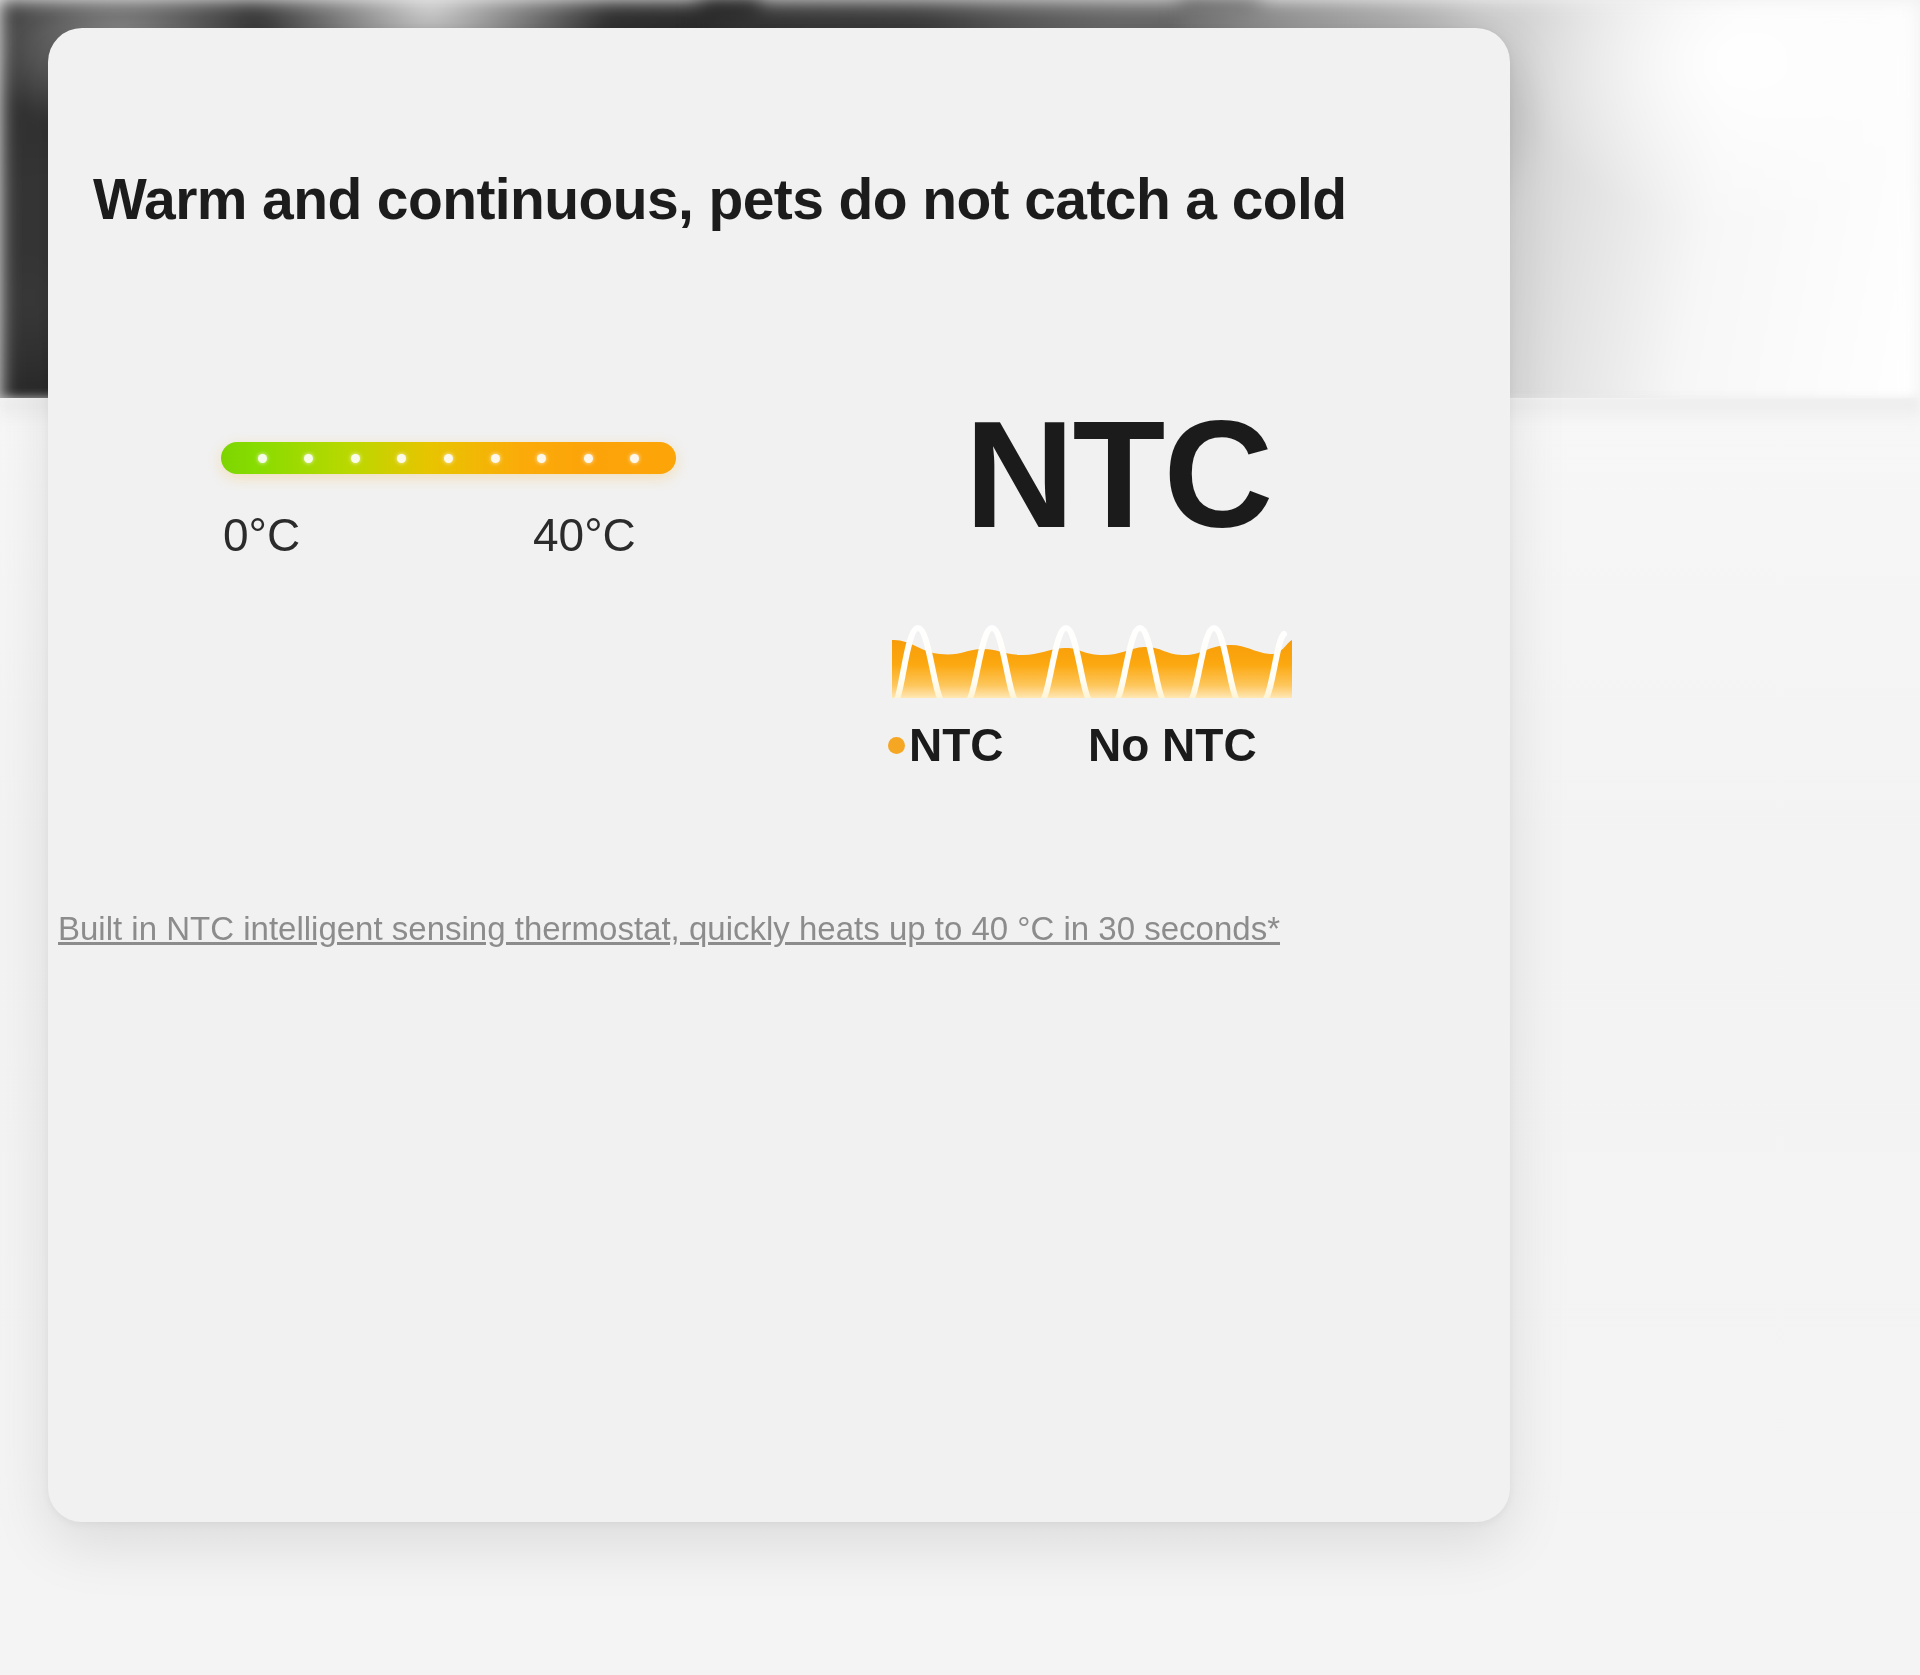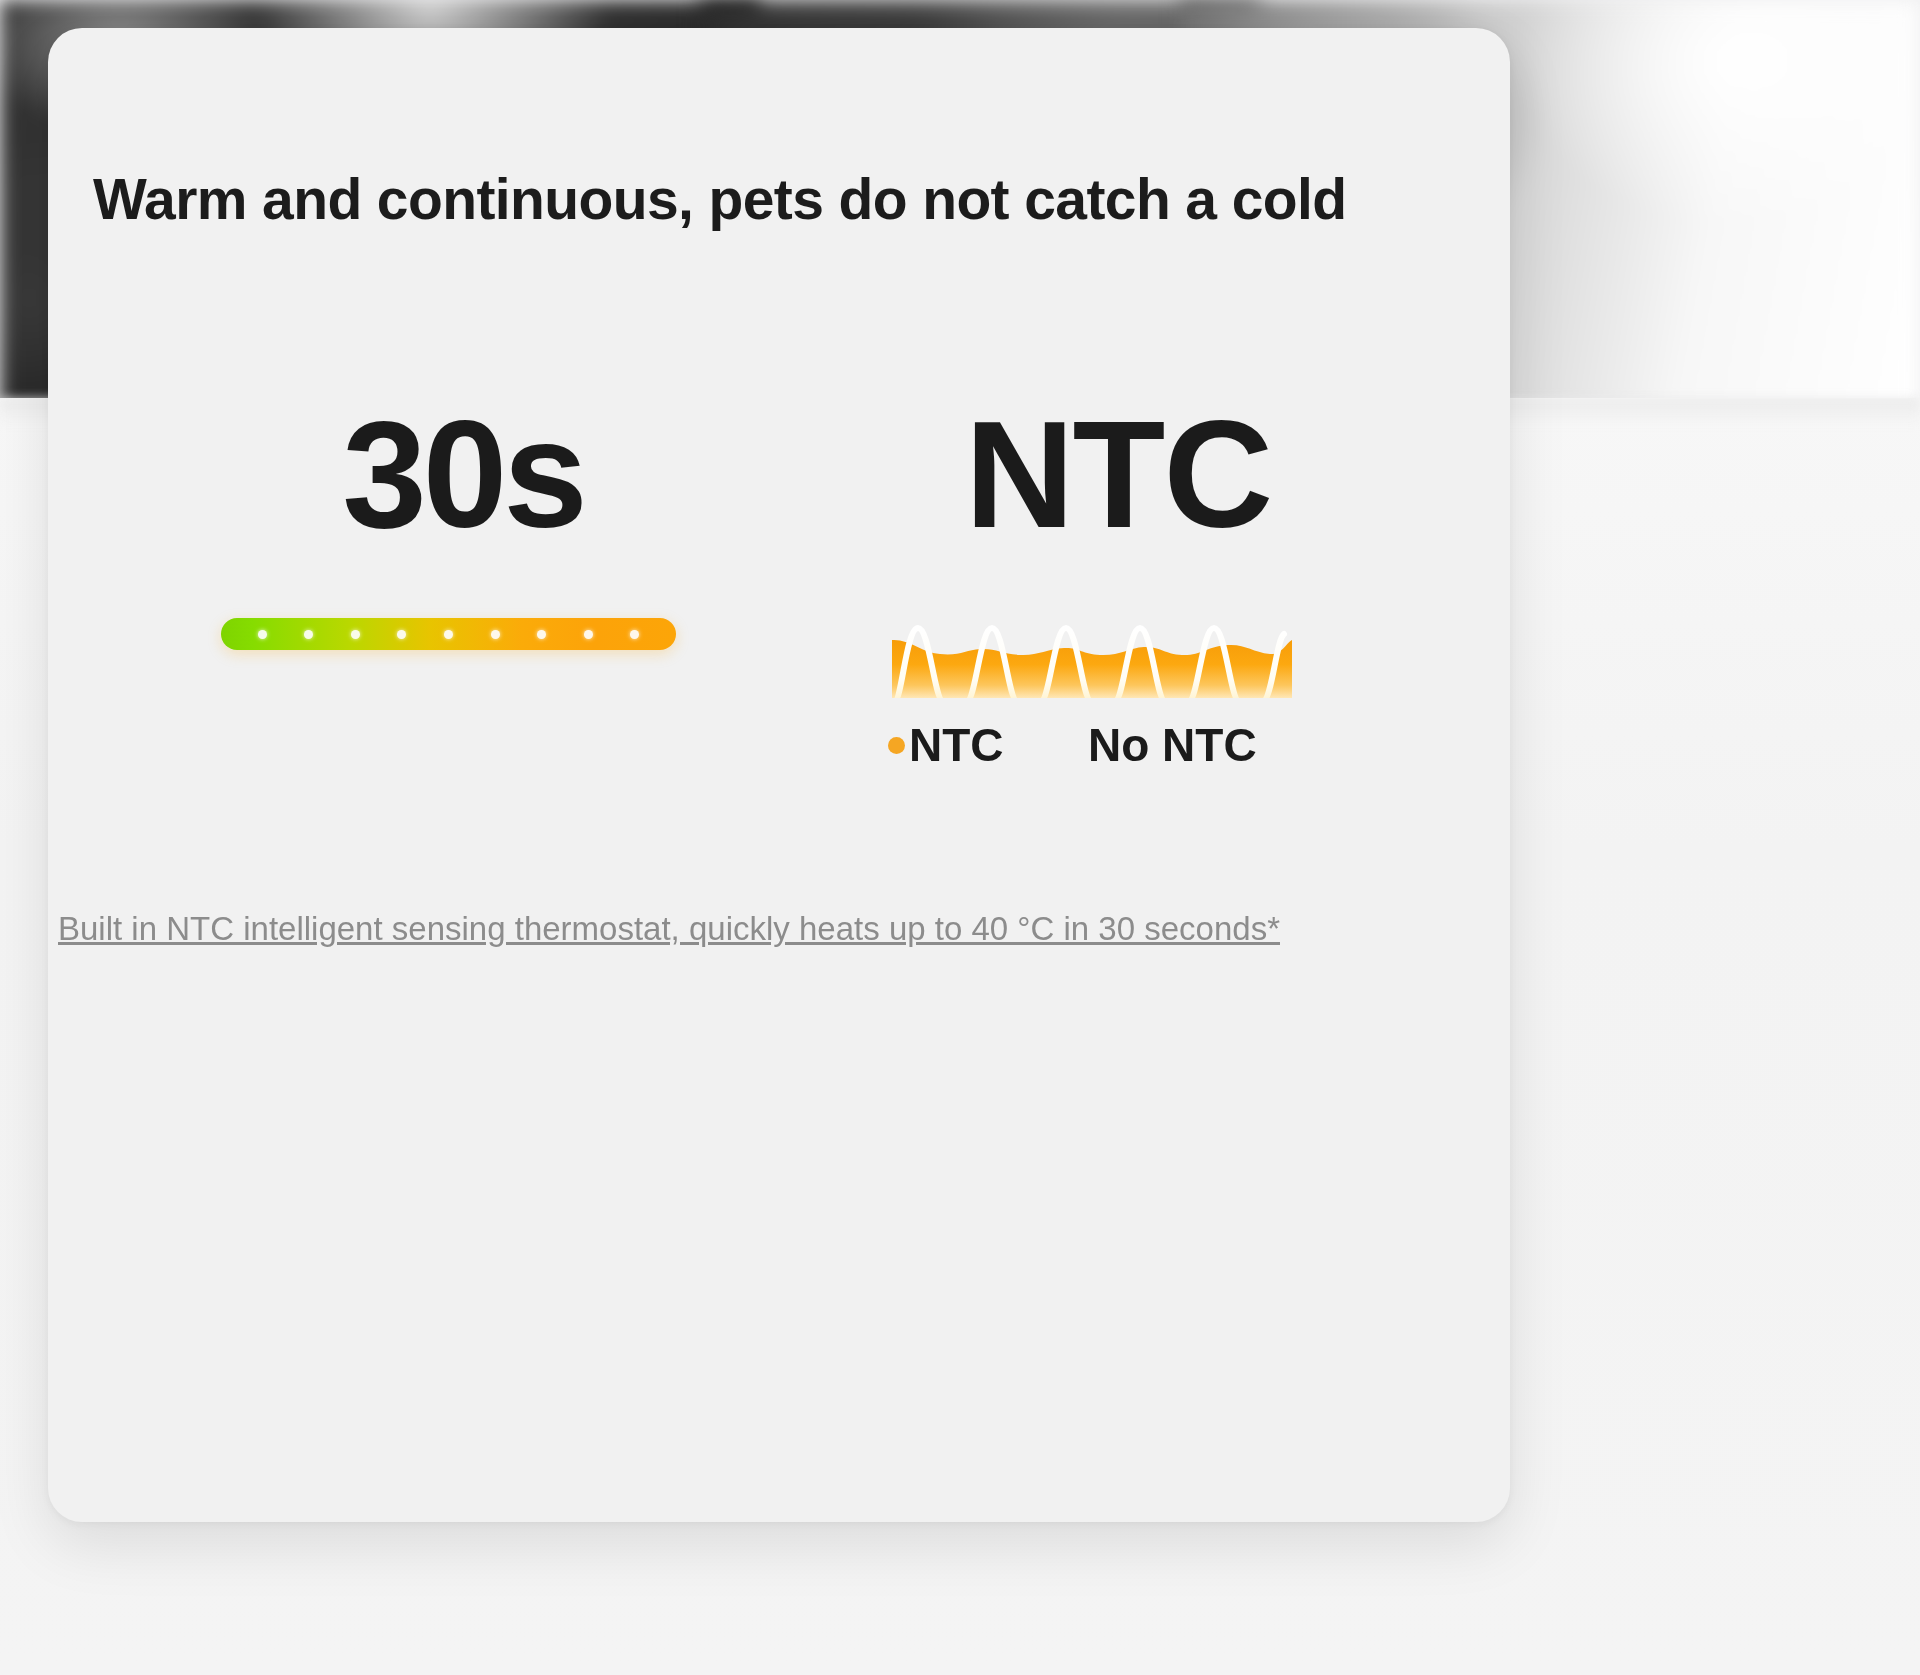--- a/index.html
+++ b/index.html
@@ -192,38 +192,41 @@
 </div>
 
 <div id="card">
 
   <div class="card-title">Warm and continuous, pets do not catch a cold</div>
 
   <div class="stats">
 
     <div class="stat stat-left">
 
-      <div class="big-value">30s</div>
 
       <div class="gradbar-wrap">
         <div class="gradbar">
           <div class="dots">
             <i></i>
             <i></i>
             <i></i>
             <i></i>
             <i></i>
             <i></i>
             <i></i>
             <i></i>
             <i></i>
           </div>
         </div>
       </div>
 
+      <div class="bar-labels">
+        <span class="lo">0°C</span>
+        <span class="hi">40°C</span>
+      </div>
     </div>
 
     <div class="stat stat-right">
 
       <div class="big-value">NTC</div>
 
       <div class="wave-wrap">
         <svg viewBox="0 0 400 88" preserveAspectRatio="none">
           <defs>
             <linearGradient id="fillGrad" x1="0" y1="0" x2="0" y2="1">

